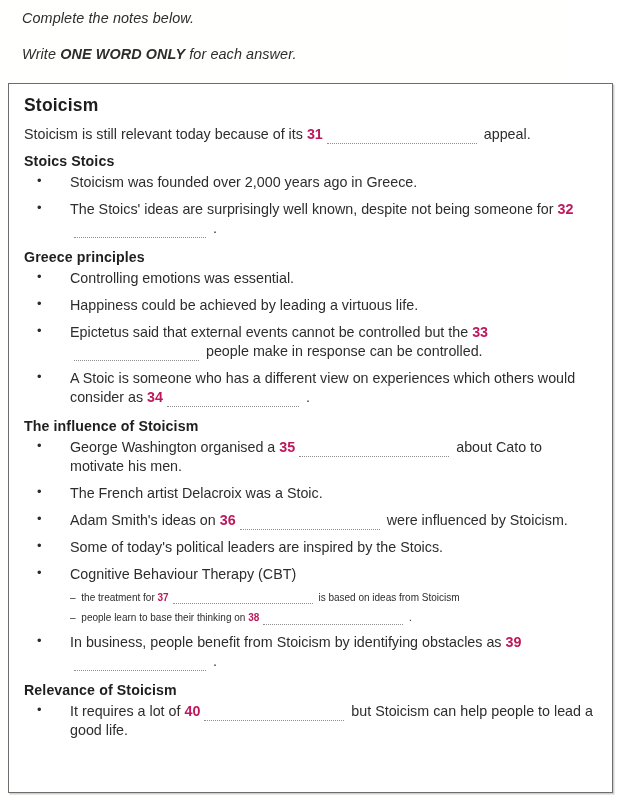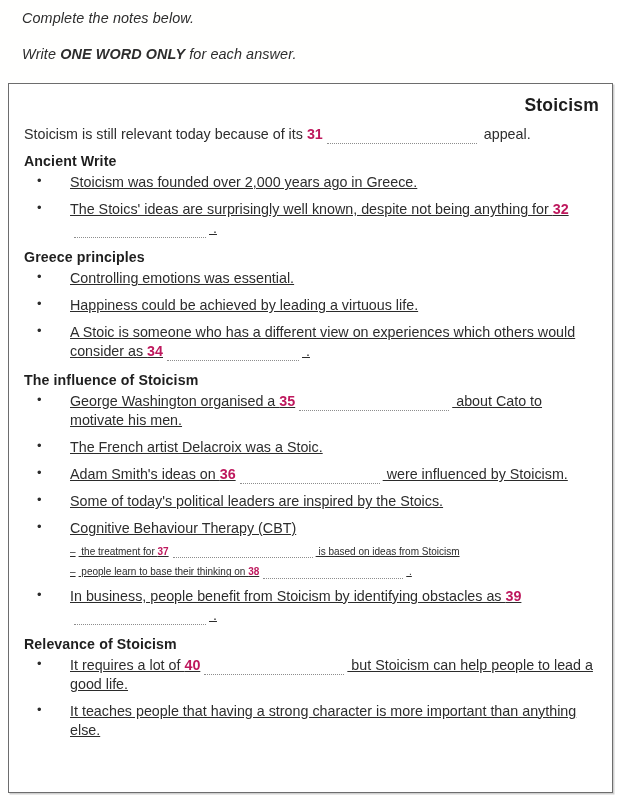--- a/index.html
+++ b/index.html
@@ -54,21 +54,21 @@
     background: #ffffff;
     box-shadow: 1.5px 1.5px 0 rgba(120,120,120,0.35);
     overflow: hidden;
   }
 
   .notes-inner {
     padding: 8px 13px 0 15px;
   }
 
   .notes-title {
-    text-align: right;
+    text-align: left;
     font-size: 17.5px;
     font-weight: bold;
     color: #1d1d1d;
     letter-spacing: 0.2px;
     margin: 3px 0 9px 0;
   }
 
   .lead-line {
     font-size: 14.3px;
     line-height: 1.34;
@@ -88,21 +88,20 @@
     font-weight: bold;
     color: #1f1f1f;
     margin: 0 0 4px 0;
     letter-spacing: 0.1px;
   }
 
   ul.bullets {
     list-style: none;
     margin: 0;
     padding: 0;
-    text-decoration: underline;
   }
 
   li.bullet {
     position: relative;
     padding-left: 46px;
     margin-bottom: 8px;
     font-size: 14.3px;
     line-height: 1.33;
     color: #2d2d2d;
   }
@@ -162,50 +161,50 @@
     <div class="notes-inner">
 
       <div class="notes-title">Stoicism</div>
 
       <div class="lead-line">
         <span>Stoicism is still relevant today because of its </span><span class="qnum">31</span><span class="blank w-long"></span><span> appeal.</span>
       </div>
 
       <div id="sections-host">
           <div class="section">
-            <div class="section-heading">Ancient Write</div>
+            <div class="section-heading">Stoics Stoics</div>
             <ul class="bullets">
               <li class="bullet"><span>Stoicism was founded over 2,000 years ago in Greece.</span></li>
-              <li class="bullet"><span>The Stoics' ideas are surprisingly well known, despite not being anything for </span><span class="qnum">32</span><span class="blank w-short"></span><span> .</span></li>
+              <li class="bullet"><span>The Stoics' ideas are surprisingly well known, despite not being someone for </span><span class="qnum">32</span><span class="blank w-short"></span><span> .</span></li>
             </ul>
           </div>
           <div class="section">
             <div class="section-heading">Greece principles</div>
             <ul class="bullets">
               <li class="bullet"><span>Controlling emotions was essential.</span></li>
               <li class="bullet"><span>Happiness could be achieved by leading a virtuous life.</span></li>
+              <li class="bullet"><span>Epictetus said that external events cannot be controlled but the </span><span class="qnum">33</span><span class="blank w-xs"></span><span> people make in response can be controlled.</span></li>
               <li class="bullet"><span>A Stoic is someone who has a different view on experiences which others would consider as </span><span class="qnum">34</span><span class="blank w-short"></span><span> .</span></li>
             </ul>
           </div>
           <div class="section">
             <div class="section-heading">The influence of Stoicism</div>
             <ul class="bullets">
               <li class="bullet"><span>George Washington organised a </span><span class="qnum">35</span><span class="blank w-long"></span><span> about Cato to motivate his men.</span></li>
               <li class="bullet"><span>The French artist Delacroix was a Stoic.</span></li>
               <li class="bullet"><span>Adam Smith's ideas on </span><span class="qnum">36</span><span class="blank w-med"></span><span> were influenced by Stoicism.</span></li>
               <li class="bullet"><span>Some of today's political leaders are inspired by the Stoics.</span></li>
               <li class="bullet"><span>Cognitive Behaviour Therapy (CBT)</span><span class="subline"><span class="dash">–</span><span> the treatment for </span><span class="qnum">37</span><span class="blank w-med"></span><span> is based on ideas from Stoicism</span></span><span class="subline"><span class="dash">–</span><span> people learn to base their thinking on </span><span class="qnum">38</span><span class="blank w-med"></span><span> .</span></span></li>
               <li class="bullet"><span>In business, people benefit from Stoicism by identifying obstacles as </span><span class="qnum">39</span><span class="blank w-short"></span><span> .</span></li>
             </ul>
           </div>
           <div class="section">
             <div class="section-heading">Relevance of Stoicism</div>
             <ul class="bullets">
               <li class="bullet"><span>It requires a lot of </span><span class="qnum">40</span><span class="blank w-med"></span><span> but Stoicism can help people to lead a good life.</span></li>
-              <li class="bullet"><span>It teaches people that having a strong character is more important than anything else.</span></li>
             </ul>
           </div>
         </div>
 
     </div>
   </div>
 
 </div>
 
 </body></html>

